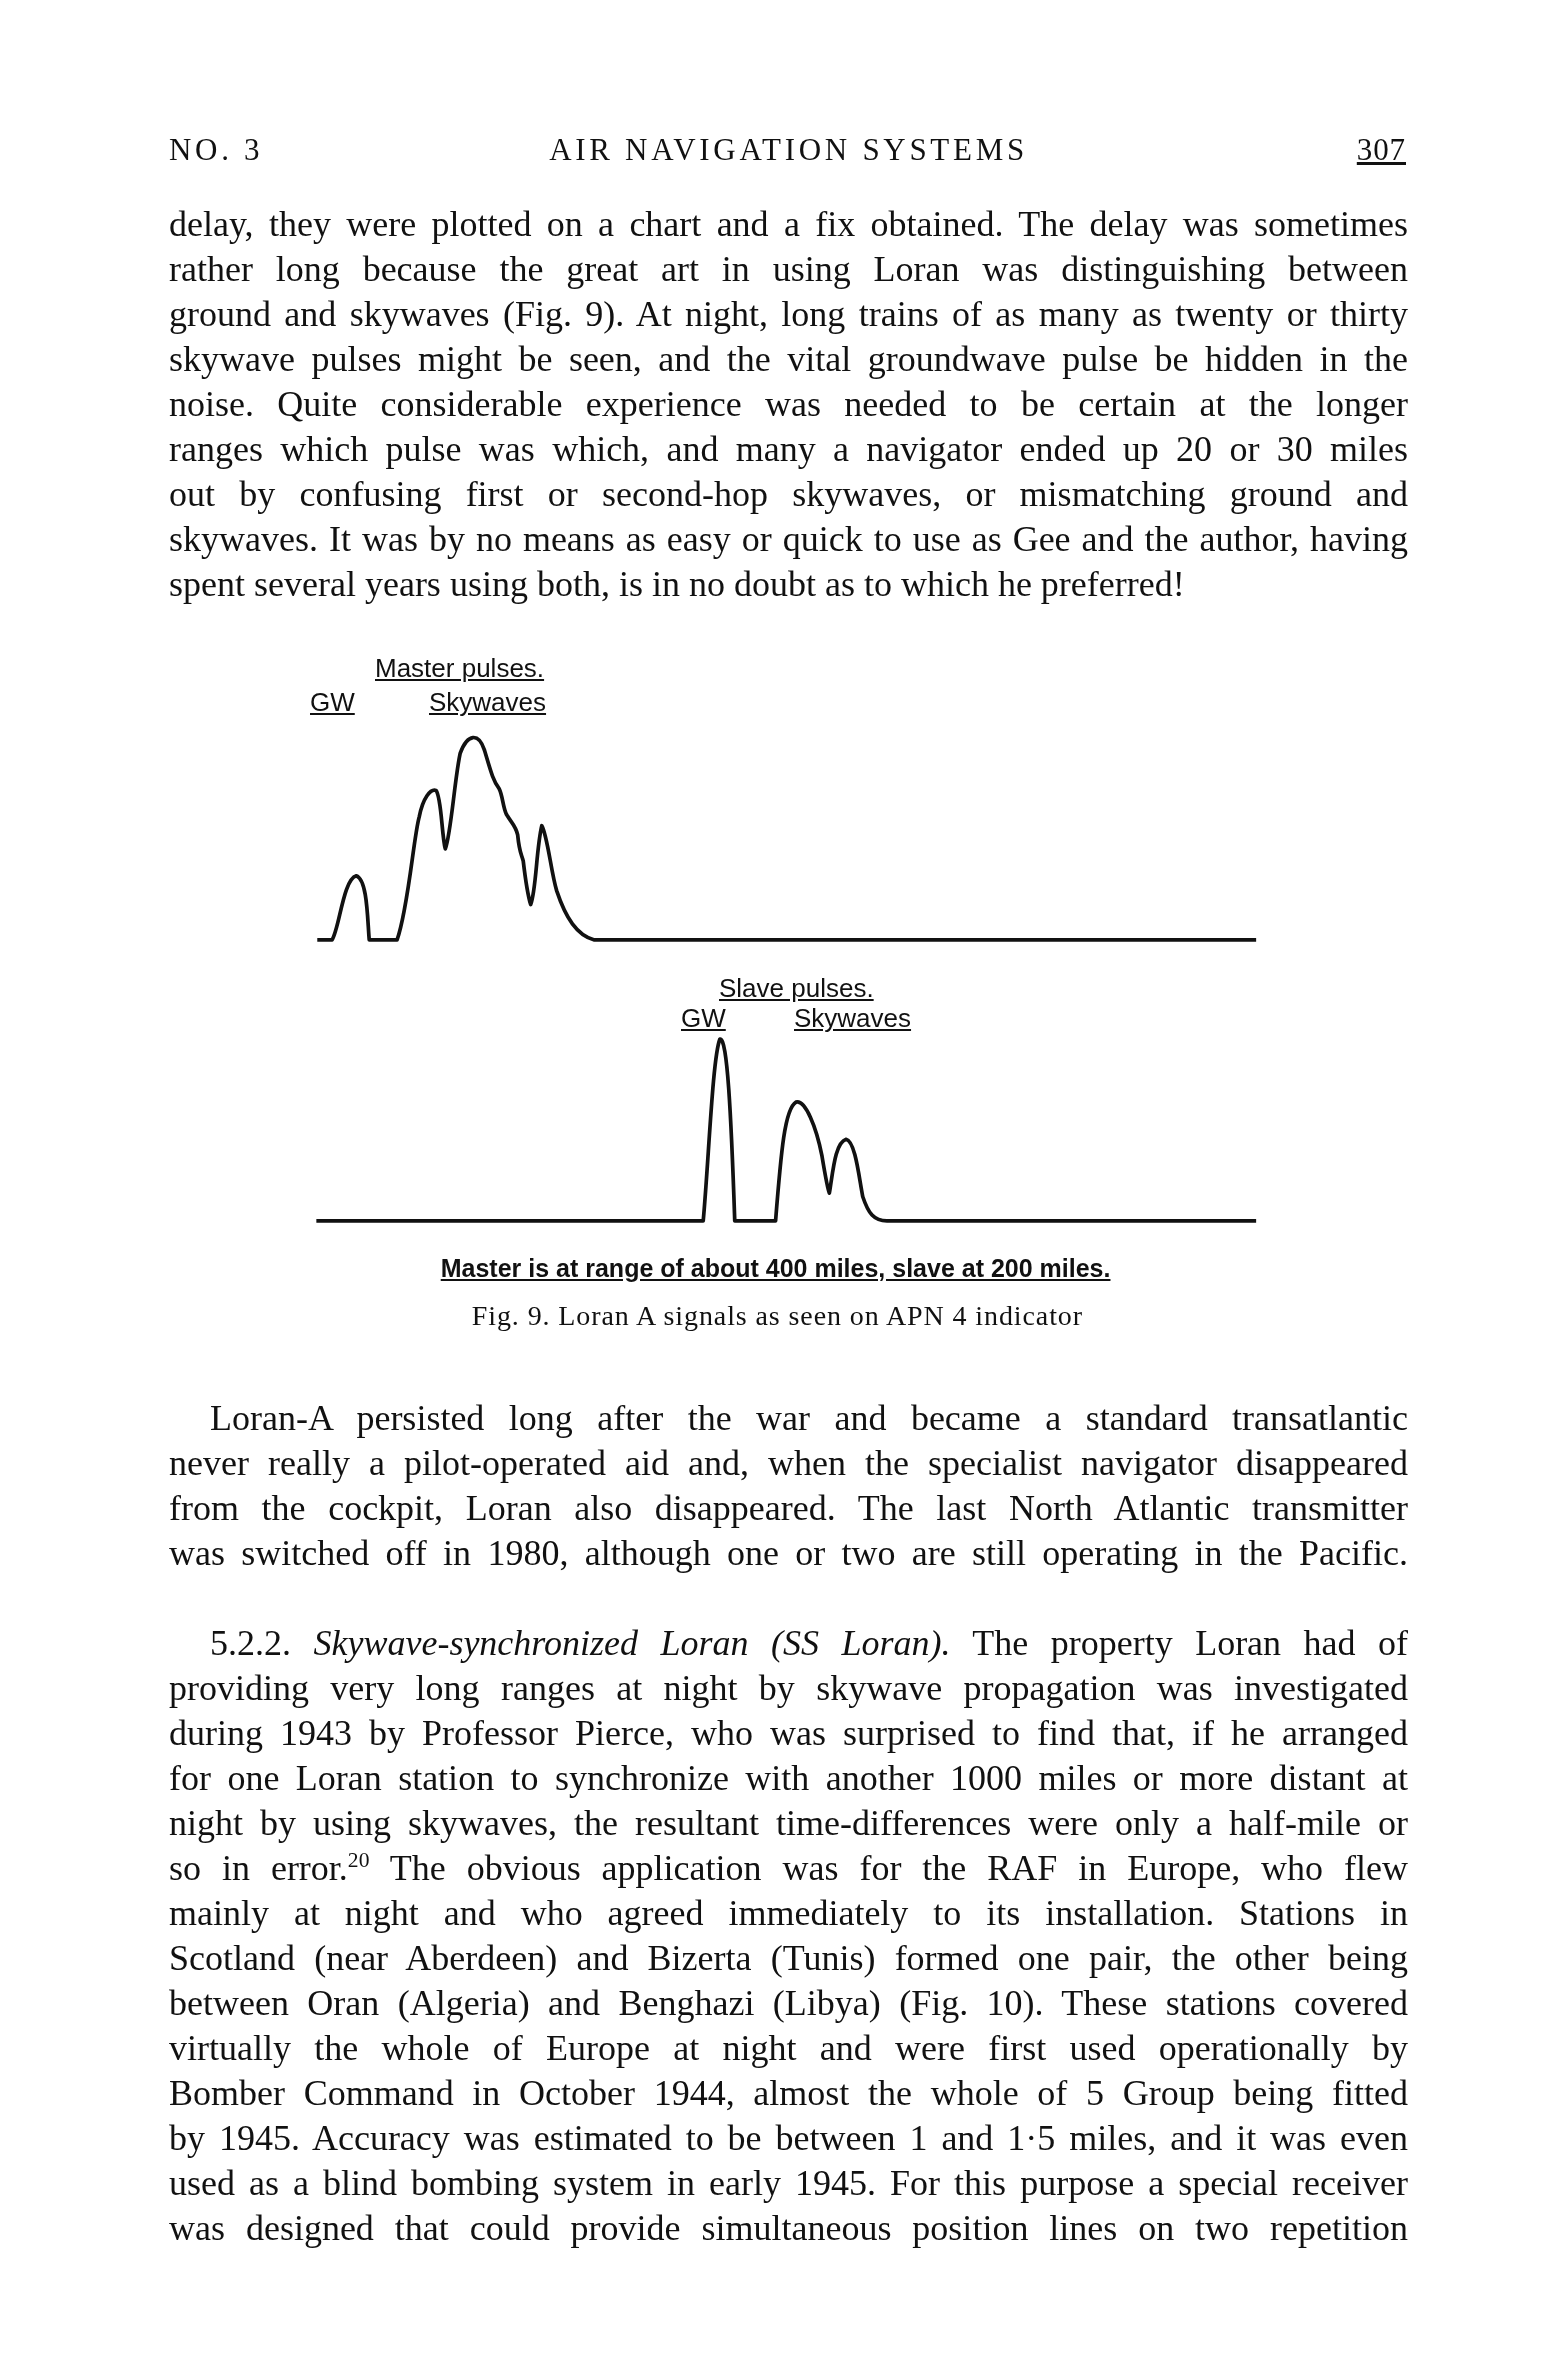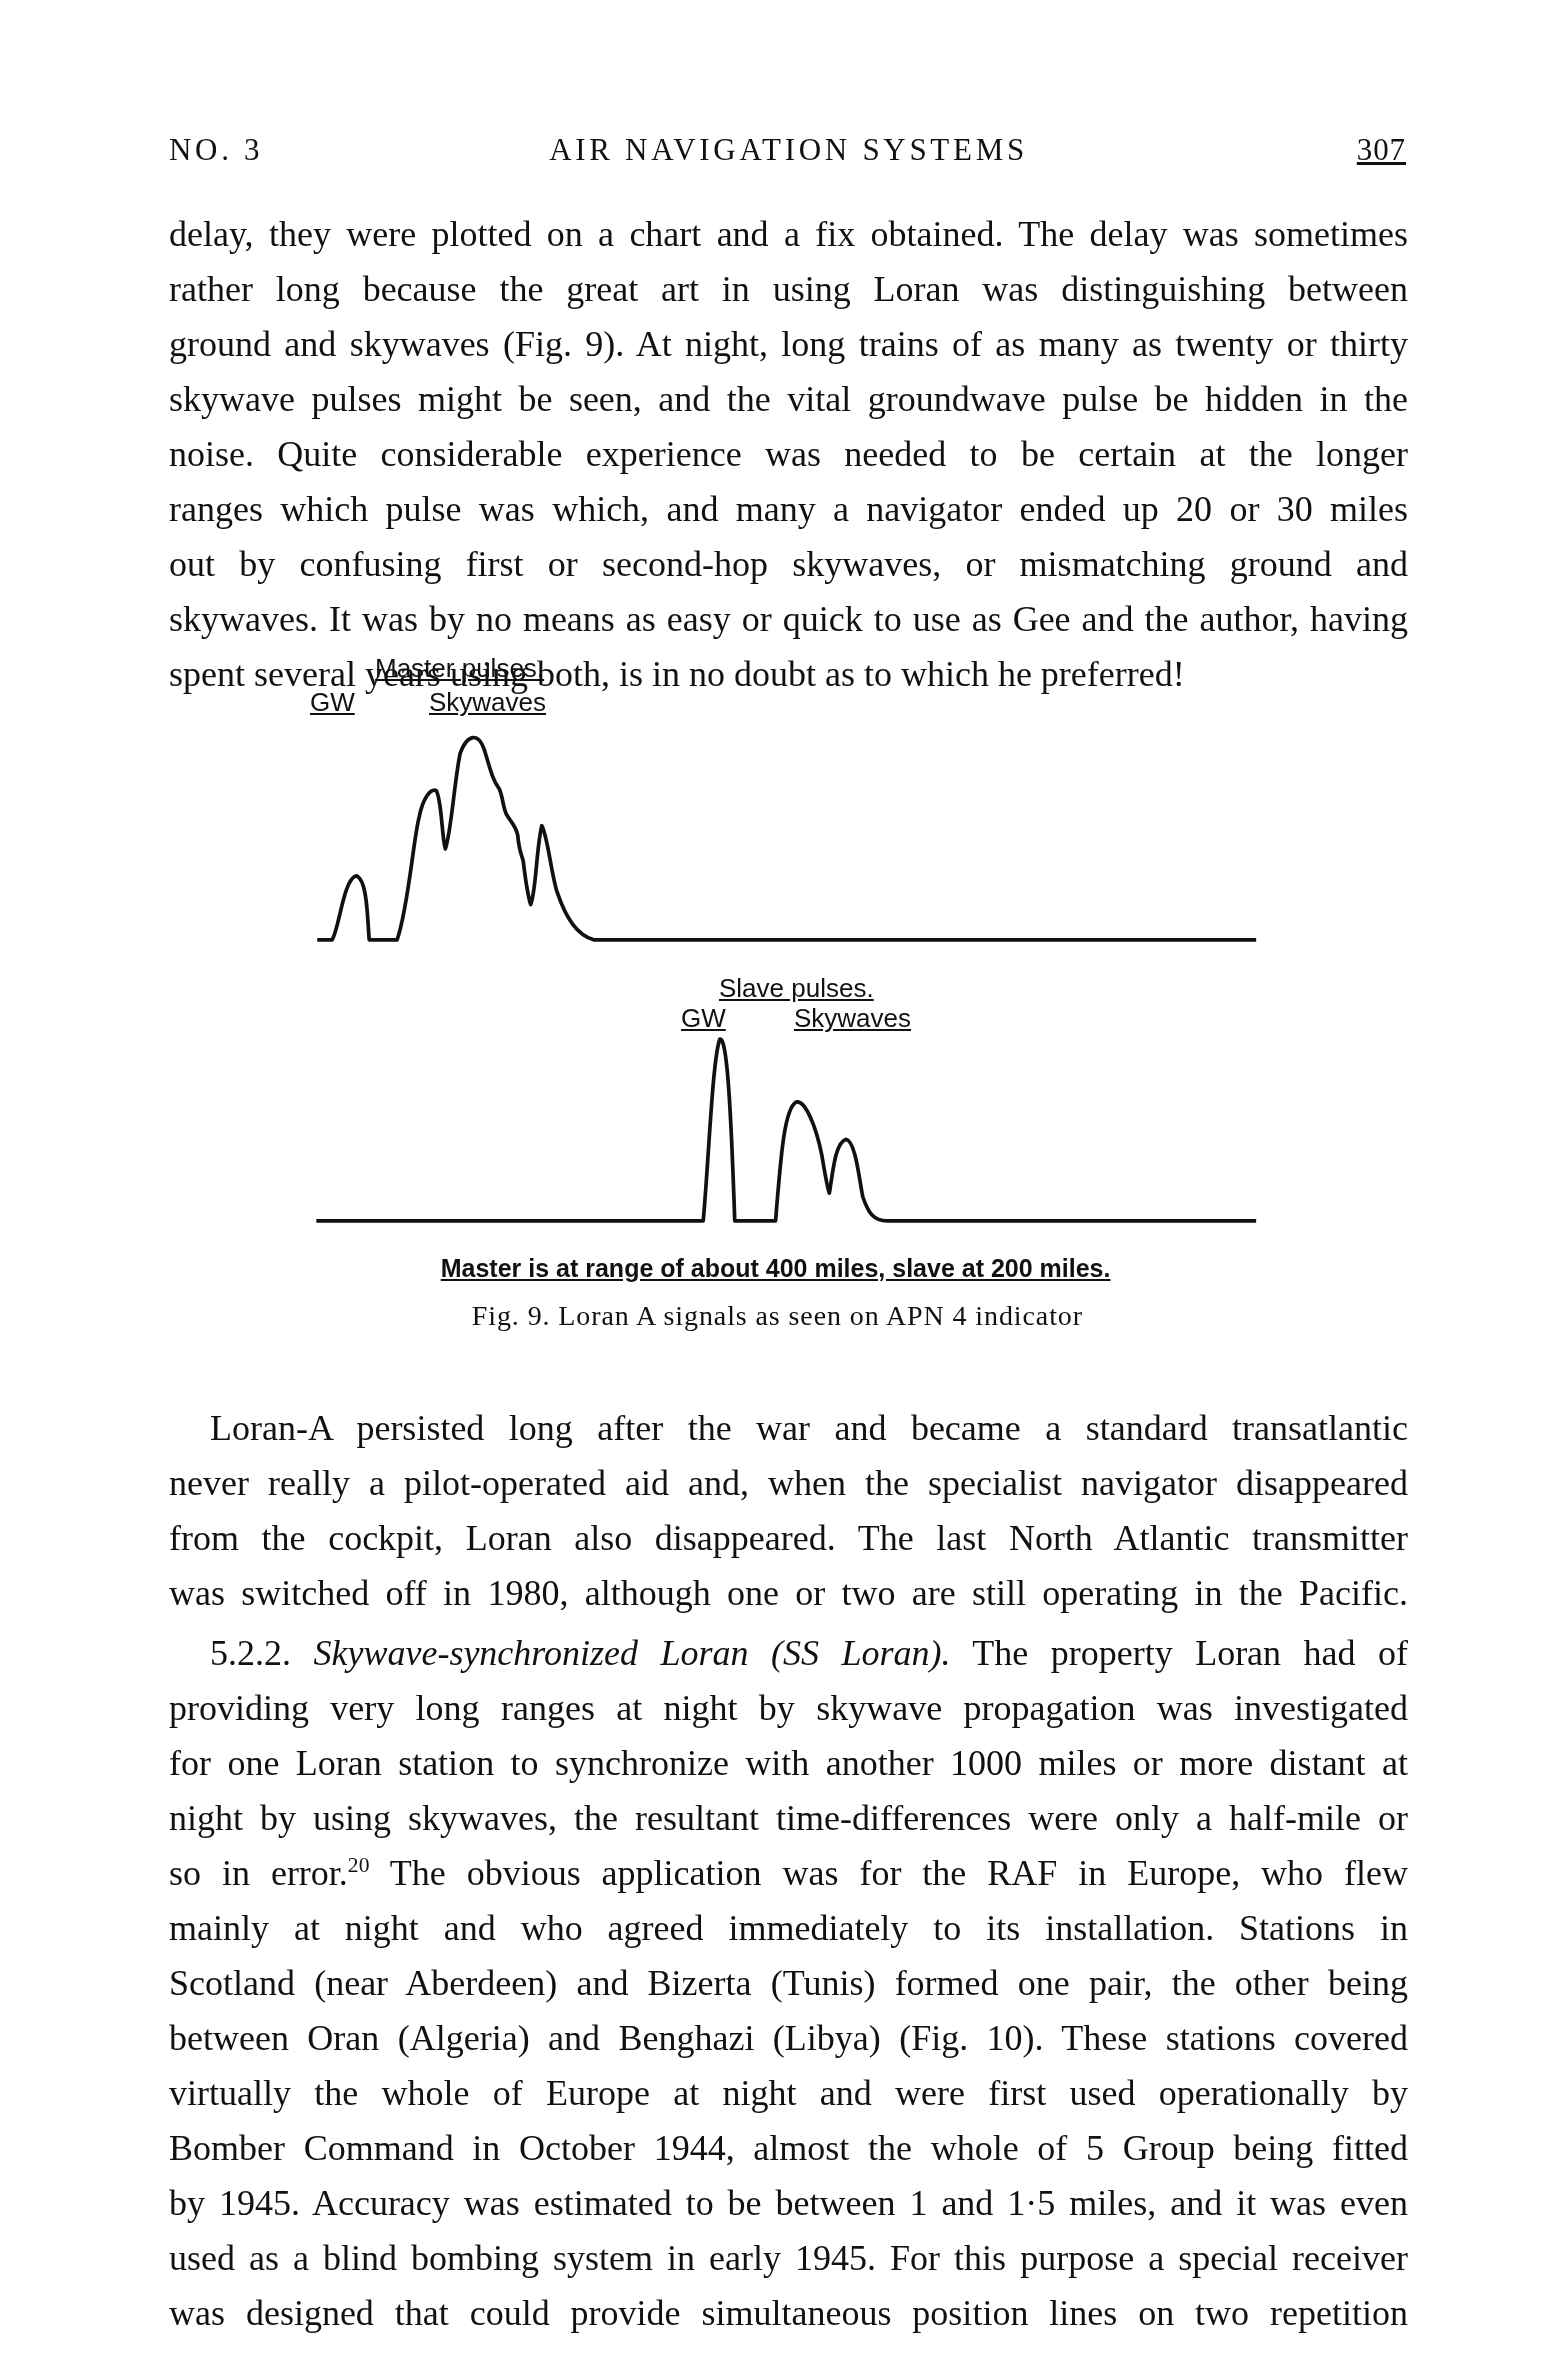--- a/index.html
+++ b/index.html
@@ -5,21 +5,21 @@
   html, body { margin:0; padding:0; background:#ffffff; }
   body { width:1566px; height:2375px; position:relative; overflow:hidden; color:#111; }
   .serif { font-family: "Liberation Serif", "DejaVu Serif", serif; }
   .sans { font-family: "Liberation Sans", "DejaVu Sans", sans-serif; text-decoration: underline; }
   .running-head { position:absolute; top:132px; left:169px; width:1239px; height:46px; font-size:31px; letter-spacing:3.7px; }
   .running-head span { position:absolute; top:0; }
   #rh-left { left:0; }
   #rh-center { left:0; right:0; text-align:center; }
   #rh-right { right:2px; letter-spacing:0.9px;text-decoration:underline; }
   .para { position:absolute; left:169px; width:1239px; font-size:36px; line-height:45px; text-align:justify; text-align-last:justify; }
-  .para .line { display:block; white-space:nowrap; text-align:justify; text-align-last:justify; height:45px;margin-top:10px; }
+  .para .line { display:block; white-space:nowrap; text-align:justify; text-align-last:justify; height:45px; }
   .para .last { text-align-last:left;font-family:Liberation Serif, serif; }
   .para .indent { padding-left:41px; }
   #para1 { top:202px; }
   #para2 { top:1396px; }
   #para3 { top:1621px; }
   .fig-label { position:absolute; font-size:26px; }
   .fig-note { position:absolute; font-size:25px; font-weight:bold; left:0; width:1566px; text-align:center; }
   .fig-caption { position:absolute; font-size:28px; letter-spacing:0.9px; left:0; width:1566px; text-align:center; }
   svg { position:absolute; left:0; top:0; }
   sup { font-size:60%; line-height:0; }
@@ -74,20 +74,21 @@
 <div id="para2" class="para serif">
   <span class="line indent">Loran-A persisted long after the war and became a standard transatlantic</span>
   <span class="line">never really a pilot-operated aid and, when the specialist navigator disappeared</span>
   <span class="line">from the cockpit, Loran also disappeared. The last North Atlantic transmitter</span>
   <span class="line">was switched off in 1980, although one or two are still operating in the Pacific.</span>
 </div>
 
 <div id="para3" class="para serif">
   <span class="line indent"><span>5.2.2.</span> <em>Skywave-synchronized Loran (SS Loran).</em> <span>The property Loran had of</span></span>
   <span class="line">providing very long ranges at night by skywave propagation was investigated</span>
+  <span class="line">during 1943 by Professor Pierce, who was surprised to find that, if he arranged</span>
   <span class="line">for one Loran station to synchronize with another 1000 miles or more distant at</span>
   <span class="line">night by using skywaves, the resultant time-differences were only a half-mile or</span>
   <span class="line"><span>so in error.</span><sup>20</sup><span> The obvious application was for the RAF in Europe, who flew</span></span>
   <span class="line">mainly at night and who agreed immediately to its installation. Stations in</span>
   <span class="line">Scotland (near Aberdeen) and Bizerta (Tunis) formed one pair, the other being</span>
   <span class="line">between Oran (Algeria) and Benghazi (Libya) (Fig. 10). These stations covered</span>
   <span class="line">virtually the whole of Europe at night and were first used operationally by</span>
   <span class="line">Bomber Command in October 1944, almost the whole of 5 Group being fitted</span>
   <span class="line">by 1945. Accuracy was estimated to be between 1 and 1·5 miles, and it was even</span>
   <span class="line">used as a blind bombing system in early 1945. For this purpose a special receiver</span>

